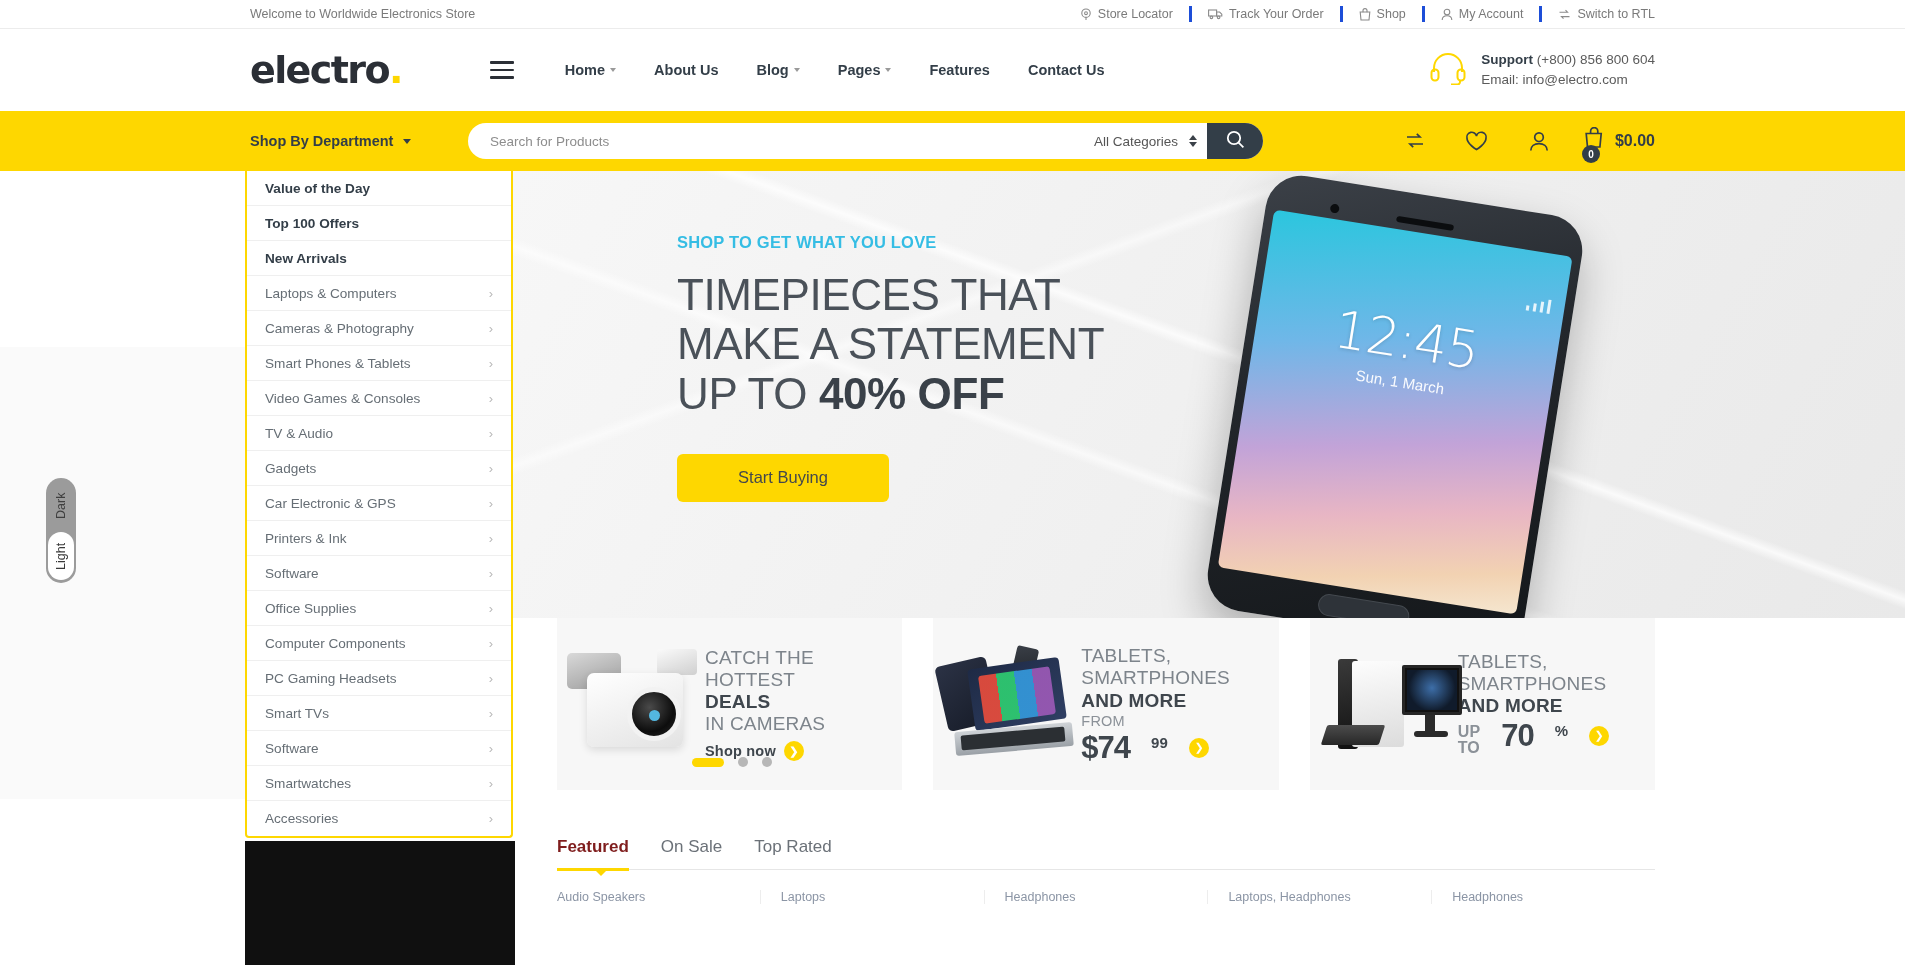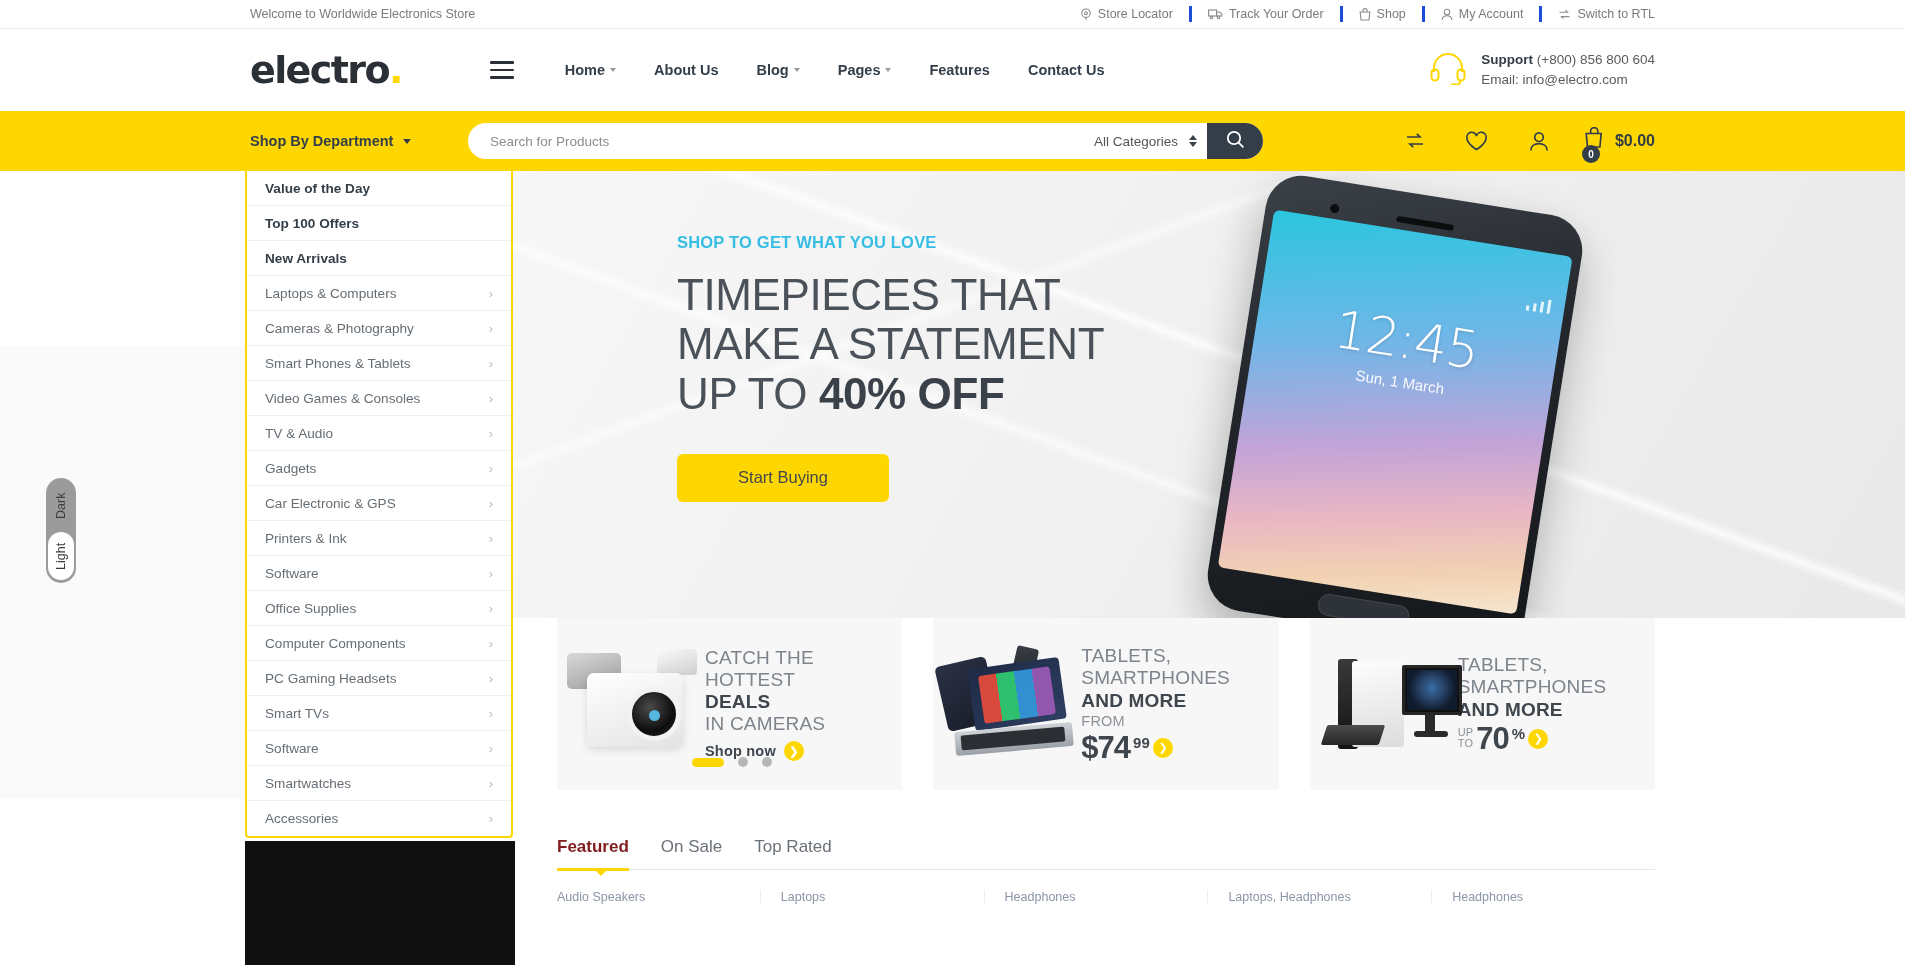--- a/index.html
+++ b/index.html
@@ -221,24 +221,24 @@
   .promo-img { width:140px; height:130px; position:relative; flex-shrink:0; }
   .promo-txt { font-size:19px; color:#7d848b; line-height:1.17; font-weight:300; letter-spacing:.2px;}
   .promo-txt .strong { font-weight:700; color:#3f464d; }
   .promo-from { font-size:14.5px; color:#8b9198; font-weight:300; display:block; margin-top:1px;}
   .shopnow { display:flex; align-items:center; gap:8px; margin-top:6px; font-size:14.5px; font-weight:700; color:#3f464d;}
   .circ-arrow {
     width:20px;height:20px;border-radius:50%;background:#fed700;
     display:flex;align-items:center;justify-content:center;
     color:#fff;font-size:11px; line-height:1;
   }
-  .price-row { display:flex; align-items:flex-start; gap:3px; margin-top:2px; }
+  .price-row { display:flex; align-items:flex-start; gap:21px; margin-top:2px; }
   .price-big { font-size:31px; font-weight:700; color:#3f464d; line-height:1; letter-spacing:-1px;}
   .price-sup { font-size:15px; font-weight:700; color:#3f464d; margin-top:2px;}
-  .upto { font-size:11px; color:#8b9198; line-height:1.05; font-weight:400; margin-top:4px;}
+  .upto { font-size:16px; color:#8b9198; line-height:1.05; font-weight:700; margin-top:4px;}
 
   
   .cam-body{position:absolute;left:22px;top:34px;width:96px;height:74px;background:linear-gradient(160deg,#fff,#e3e3e3);border-radius:7px;box-shadow:0 3px 8px rgba(0,0,0,.12);}
   .cam-lens{position:absolute;left:62px;top:48px;width:54px;height:54px;border-radius:50%;background:radial-gradient(circle at 40% 35%,#4a4a4a,#0d0d0d 62%,#2a2a2a 100%);border:5px solid #f2f2f2;}
   .cam-lens::after{content:"";position:absolute;left:17px;top:18px;width:11px;height:11px;border-radius:50%;background:#53b7e0;}
   .cam-top{position:absolute;left:2px;top:14px;width:54px;height:36px;background:linear-gradient(160deg,#d9d9d9,#9b9b9b);border-radius:5px;}
   .cam-flash{position:absolute;left:92px;top:10px;width:40px;height:26px;background:linear-gradient(160deg,#fafafa,#cfcfcf);border-radius:4px;}
   
   .lap-screen{position:absolute;left:30px;top:24px;width:92px;height:62px;background:linear-gradient(150deg,#1e2a45,#2f3f63);border-radius:4px;transform:rotate(-8deg);}
   .lap-win{position:absolute;left:40px;top:32px;width:72px;height:48px;border-radius:3px;transform:rotate(-8deg);

